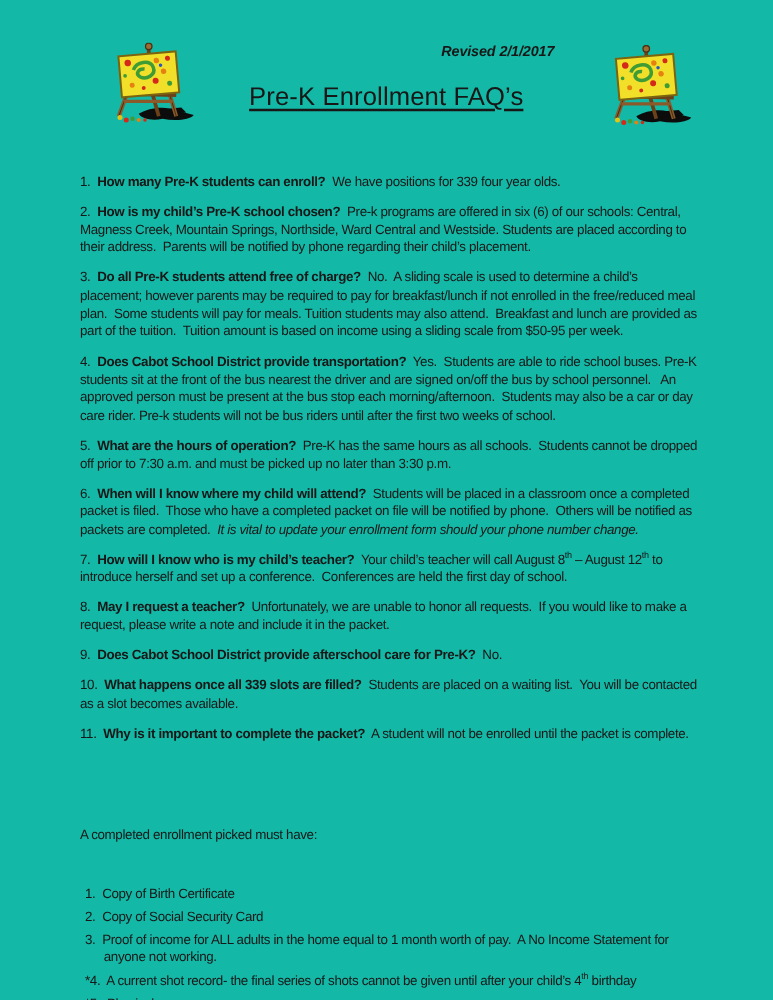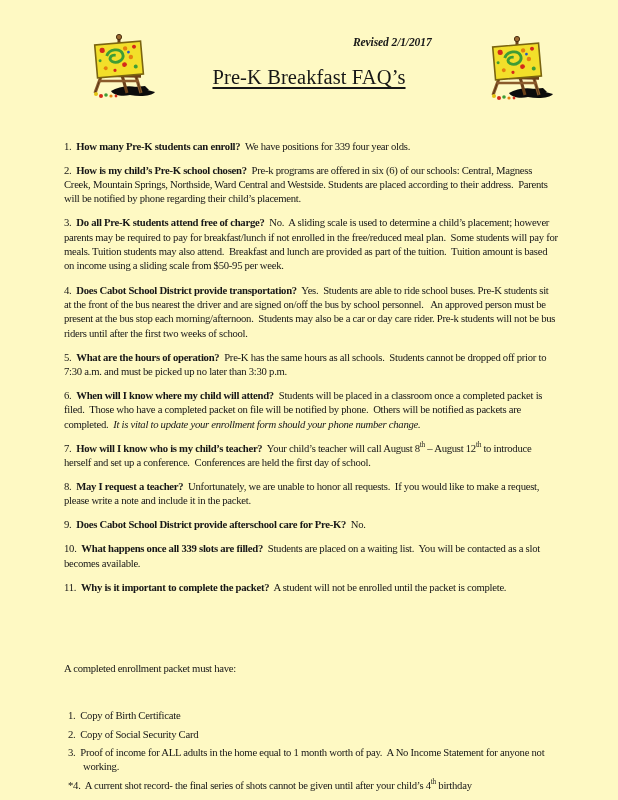--- a/index.html
+++ b/index.html
@@ -1,21 +1,21 @@
 <!DOCTYPE html>
 <html><head>
 <meta charset="utf-8">
 <style>
   html, body { margin: 0; padding: 0; background: #ffffff; }
   .page {
     position: relative;
     width: 618px;
     height: 800px;
-    background: #fef9c3;
-    font-family: Liberation Serif, serif;
+    background: #14b8a6;
+    font-family: Liberation Sans, sans-serif;
     color: #171717;
     overflow: hidden;
   }
   .revised {
     position: absolute;
     left: 353px;
     top: 36px;
     font-size: 11.5px;
     font-style: italic;
     font-weight: bold;
@@ -104,28 +104,28 @@
     </defs>
   </svg>
 
   <svg class="easel easel-left" viewBox="0 0 74 66">
     <use href="#easel-symbol"></use>
   </svg>
 
   <div class="revised">Revised 2/1/2017</div>
 
   <div class="title-wrap">
-    <span class="title-text">Pre-K Breakfast FAQ’s</span>
+    <span class="title-text">Pre-K Enrollment FAQ’s</span>
   </div>
 
   <svg class="easel easel-right" viewBox="0 0 74 66">
     <use href="#easel-symbol"></use>
   </svg>
 
   <div class="content">
     <div id="faq-list"><p class="para"><span>1.  </span><span class="q">How many Pre-K students can enroll?</span><span>  </span><span><span>We have positions for 339 four year olds.</span></span></p><p class="para"><span>2.  </span><span class="q">How is my child’s Pre-K school chosen?</span><span>  </span><span><span>Pre-k programs are offered in six (6) of our schools: Central, Magness Creek, Mountain Springs, Northside, Ward Central and Westside. Students are placed according to their address.  Parents will be notified by phone regarding their child’s placement.</span></span></p><p class="para"><span>3.  </span><span class="q">Do all Pre-K students attend free of charge?</span><span>  </span><span><span>No.  A sliding scale is used to determine a child’s placement; however parents may be required to pay for breakfast/lunch if not enrolled in the free/reduced meal plan.  Some students will pay for meals. Tuition students may also attend.  Breakfast and lunch are provided as part of the tuition.  Tuition amount is based on income using a sliding scale from $50-95 per week.</span></span></p><p class="para"><span>4.  </span><span class="q">Does Cabot School District provide transportation?</span><span>  </span><span><span>Yes.  Students are able to ride school buses. Pre-K students sit at the front of the bus nearest the driver and are signed on/off the bus by school personnel.   An approved person must be present at the bus stop each morning/afternoon.  Students may also be a car or day care rider. Pre-k students will not be bus riders until after the first two weeks of school.</span></span></p><p class="para"><span>5.  </span><span class="q">What are the hours of operation?</span><span>  </span><span><span>Pre-K has the same hours as all schools.  Students cannot be dropped off prior to 7:30 a.m. and must be picked up no later than 3:30 p.m.</span></span></p><p class="para"><span>6.  </span><span class="q">When will I know where my child will attend?</span><span>  </span><span><span>Students will be placed in a classroom once a completed packet is filed.  Those who have a completed packet on file will be notified by phone.  Others will be notified as packets are completed.  </span><span class="italic">It is vital to update your enrollment form should your phone number change.</span></span></p><p class="para"><span>7.  </span><span class="q">How will I know who is my child’s teacher?</span><span>  </span><span><span>Your child’s teacher will call August 8</span><sup>th</sup><span> – August 12</span><sup>th</sup><span> to introduce herself and set up a conference.  Conferences are held the first day of school.</span></span></p><p class="para"><span>8.  </span><span class="q">May I request a teacher?</span><span>  </span><span><span>Unfortunately, we are unable to honor all requests.  If you would like to make a request, please write a note and include it in the packet.</span></span></p><p class="para"><span>9.  </span><span class="q">Does Cabot School District provide afterschool care for Pre-K?</span><span>  </span><span><span>No.</span></span></p><p class="para"><span>10.  </span><span class="q">What happens once all 339 slots are filled?</span><span>  </span><span><span>Students are placed on a waiting list.  You will be contacted as a slot becomes available.</span></span></p><p class="para"><span>11.  </span><span class="q">Why is it important to complete the packet?</span><span>  </span><span><span>A student will not be enrolled until the packet is complete.</span></span></p></div>
     <div class="checklist">
-      <p class="check-intro">A completed enrollment packet must have:</p>
+      <p class="check-intro">A completed enrollment picked must have:</p>
       <div id="checklist-items"><p class="check-item"><span>1.  Copy of Birth Certificate</span></p><p class="check-item"><span>2.  Copy of Social Security Card</span></p><p class="check-item"><span>3.  Proof of income for ALL adults in the home equal to 1 month worth of pay.  A No Income Statement for anyone not working.</span></p><p class="check-item"><span>*4.  A current shot record- the final series of shots cannot be given until after your child’s 4</span><sup>th</sup><span> birthday</span></p><p class="check-item"><span>*5.  Physical</span></p><p class="check-item"><span>6.  Additional enrollment forms included in registration packet</span></p></div>
     </div>
   </div>
 
 </div>
 
 </body></html>

